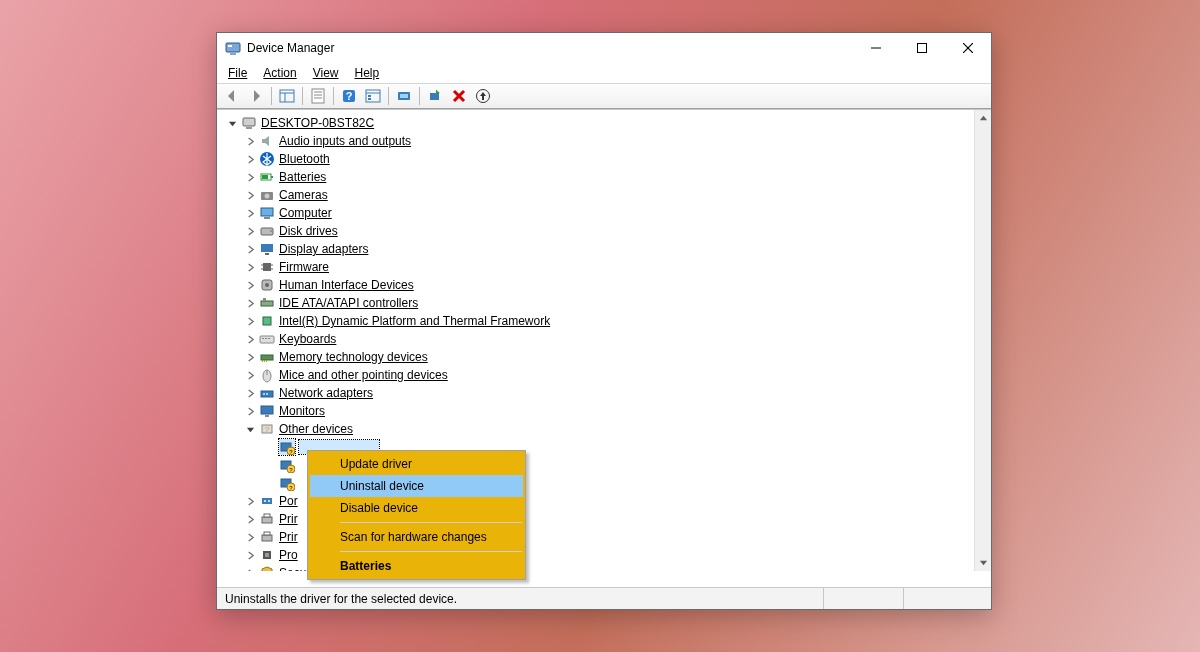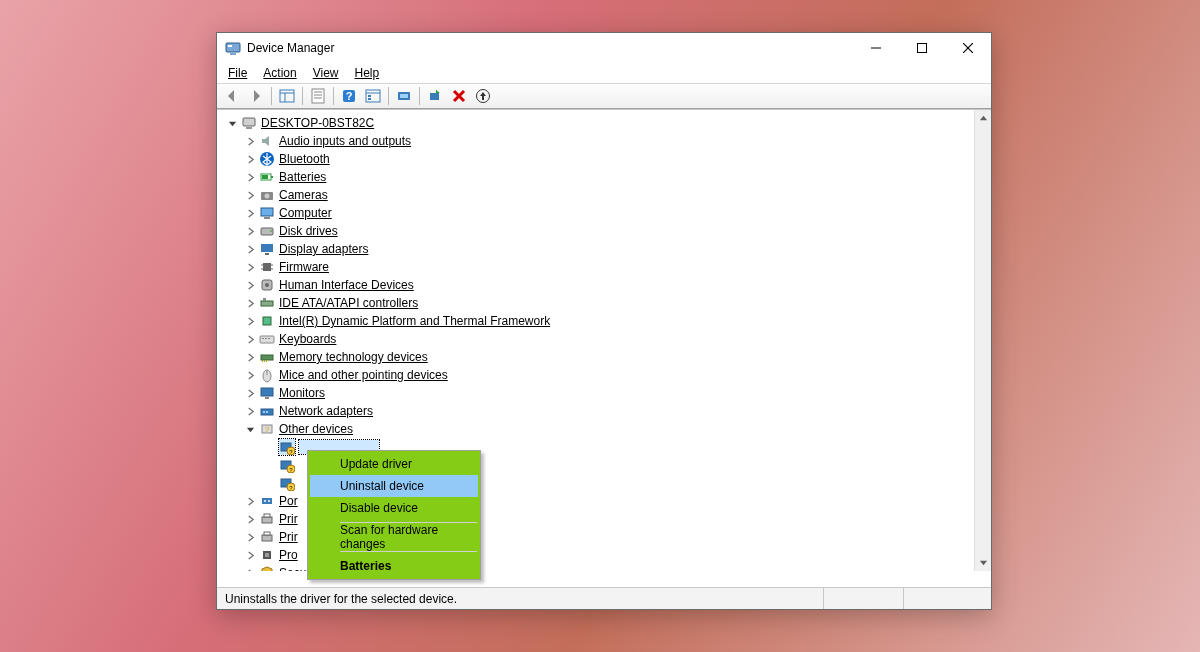--- a/index.html
+++ b/index.html
@@ -33,21 +33,21 @@
   .cat .label { }
   .sel-blue { background: #cde8ff; outline: 1px dotted #000; }
   
   .statusbar { height: 22px; border-top: 1px solid #c7c7c7; background: #f3f3f3; display: flex; align-items: center; padding: 0 8px; font-size: 12px; color: #000; margin-top: 16px; }
   .statusbar .seg { border-left: 1px solid #c7c7c7; height: 100%; width: 80px; }
   
   .scrollbar { width: 17px; background: #f0f0f0; border-left: 1px solid #e0e0e0; display: flex; flex-direction: column; }
   .scrollbtn { height: 17px; display: flex; align-items: center; justify-content: center; }
   .scrolltrack { flex: 1; }
   
-  .contextmenu { position: absolute; left: 307px; top: 450px; width: 174px; background: #84cc16; border: 1px solid #a0a0a0; box-shadow: 3px 3px 3px rgba(0,0,0,.25); padding: 2px; }
+  .contextmenu { position: absolute; left: 307px; top: 450px; width: 219px; background: #eab308; border: 1px solid #a0a0a0; box-shadow: 3px 3px 3px rgba(0,0,0,.25); padding: 2px; }
   .cmitem { height: 22px; display: flex; align-items: center; padding-left: 30px; font-size: 12px; }
   .cmitem.hov { background: #91c9f7; }
   .cmitem.bold { font-weight: 600; }
   .cmsep { height: 1px; background: #d0d0d0; margin: 3px 1px 3px 30px; }
 </style>
 </head>
 <body>
 
 <div class="window">
   <div class="titlebar">
@@ -381,40 +381,40 @@
               <span class="label">Mice and other pointing devices</span>
             </div>
             <div class="row indent1 cat">
               <span class="chev">
                 <svg viewBox="0 0 10 10">
                   <path d="M3 1 L8 5 L3 9" fill="none" stroke="#6d6d6d" stroke-width="1.4"></path>
                 </svg>
               </span>
               <span class="icon">
                 <svg viewBox="0 0 16 16">
-                  <rect x="2" y="3" width="12" height="8" fill="#3a7cb8" stroke="#2a5b8c"></rect>
-                  <rect x="6" y="12" width="4" height="2" fill="#888"></rect>
-                </svg>
-              </span>
-              <span class="label">Monitors</span>
-            </div>
-            <div class="row indent1 cat">
-              <span class="chev">
-                <svg viewBox="0 0 10 10">
-                  <path d="M3 1 L8 5 L3 9" fill="none" stroke="#6d6d6d" stroke-width="1.4"></path>
-                </svg>
-              </span>
-              <span class="icon">
-                <svg viewBox="0 0 16 16">
                   <rect x="2" y="6" width="12" height="6" fill="#3a7cb8" stroke="#2a5b8c"></rect>
                   <rect x="4" y="8" width="2" height="2" fill="#9cf"></rect>
                   <rect x="7" y="8" width="2" height="2" fill="#9cf"></rect>
                 </svg>
               </span>
               <span class="label">Network adapters</span>
+            </div>
+            <div class="row indent1 cat">
+              <span class="chev">
+                <svg viewBox="0 0 10 10">
+                  <path d="M3 1 L8 5 L3 9" fill="none" stroke="#6d6d6d" stroke-width="1.4"></path>
+                </svg>
+              </span>
+              <span class="icon">
+                <svg viewBox="0 0 16 16">
+                  <rect x="2" y="3" width="12" height="8" fill="#3a7cb8" stroke="#2a5b8c"></rect>
+                  <rect x="6" y="12" width="4" height="2" fill="#888"></rect>
+                </svg>
+              </span>
+              <span class="label">Monitors</span>
             </div>
             <div class="row indent1 cat">
               <span class="chev">
                 <svg viewBox="0 0 10 10">
                   <path d="M1 3 L9 3 L5 8 Z" fill="#404040"></path>
                 </svg>
               </span>
               <span class="icon">
                 <svg viewBox="0 0 16 16">
                   <rect x="3" y="4" width="10" height="8" fill="#ddd" stroke="#888"></rect>

